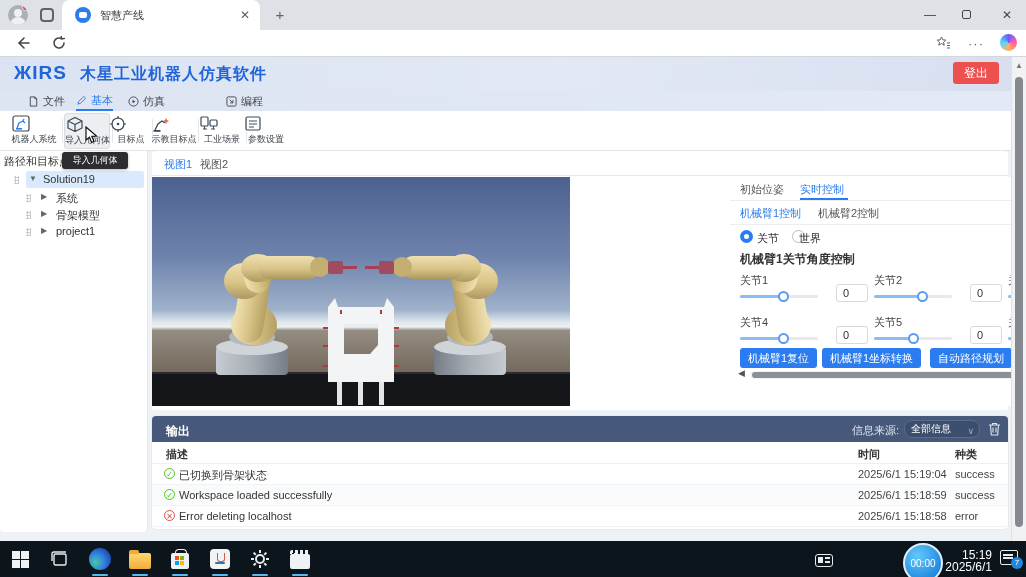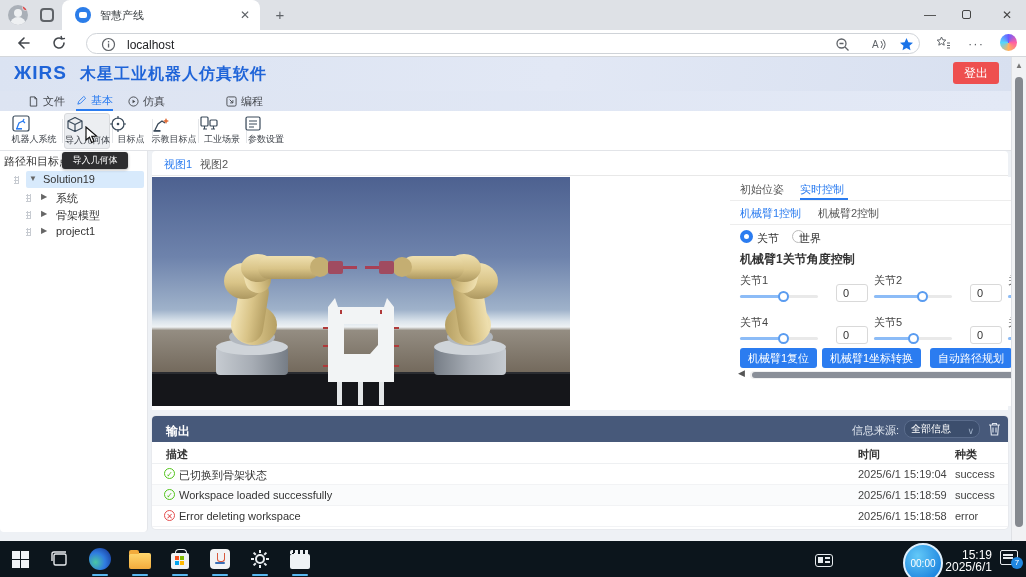--- a/index.html
+++ b/index.html
@@ -191,39 +191,20 @@
   </div>
 
   <div class="ab urlrow">
     <svg class="ab navic" style="left:14px;" viewBox="0 0 18 18">
       <path d="M10 4 L5 9 L10 14 M5 9 H15" stroke="#43474c" stroke-width="1.6" fill="none" stroke-linecap="round"></path>
     </svg>
     <svg class="ab navic" style="left:50px;" viewBox="0 0 18 18">
       <path d="M14 9 A5 5 0 1 1 11.5 4.7" stroke="#43474c" stroke-width="1.6" fill="none" stroke-linecap="round"></path>
       <path d="M11 2 L12 5 L15 4.4" stroke="#43474c" stroke-width="1.4" fill="none"></path>
     </svg>
-    <div class="ab urlpill">
-      <svg class="ab pillic" style="left:14px;" viewBox="0 0 15 15">
-        <circle cx="7.5" cy="7.5" r="6" stroke="#5f6368" stroke-width="1.2" fill="none"></circle>
-        <rect x="6.9" y="6.5" width="1.3" height="4" fill="#5f6368"></rect>
-          <rect x="6.9" y="4" width="1.3" height="1.4" fill="#5f6368"></rect>
-      </svg>
-      <span class="ab urltext">localhost</span>
-      <svg class="ab pillic" style="left:748px;" viewBox="0 0 15 15">
-        <circle cx="6.5" cy="6.5" r="4.5" stroke="#5f6368" stroke-width="1.3" fill="none"></circle>
-        <path d="M10 10 L13.5 13.5 M4.5 6.5 H8.5" stroke="#5f6368" stroke-width="1.3"></path>
-      </svg>
-      <svg class="ab pillic" style="left:784px;" viewBox="0 0 15 15">
-        <text x="1" y="11" font-size="10" fill="#5f6368" font-family="Liberation Sans,sans-serif">A</text>
-        <path d="M10 4 q3 3.5 0 7 M12 2.5 q4.2 5 0 10" stroke="#5f6368" stroke-width="1" fill="none"></path>
-      </svg>
-      <svg class="ab pillic" style="left:812px;" viewBox="0 0 15 15">
-        <path class="star-blue" d="M7.5 1 L9.4 5.2 L14 5.7 L10.5 8.8 L11.5 13.3 L7.5 11 L3.5 13.3 L4.5 8.8 L1 5.7 L5.6 5.2 Z"></path>
-      </svg>
-    </div>
     <svg class="ab pillic" style="left:936px;top:5px;" viewBox="0 0 15 15">
       <path d="M5.5 2 L6.8 4.8 L9.8 5.1 L7.5 7.2 L8.2 10.2 L5.5 8.6 L2.8 10.2 L3.5 7.2 L1.2 5.1 L4.2 4.8 Z" stroke="#5f6368" stroke-width="1" fill="none"></path>
       <path d="M11 8 H14 M11 10.5 H14 M11 13 H14" stroke="#5f6368" stroke-width="1.2"></path>
     </svg>
     <span class="ab dots">···</span>
     <div class="ab copilot"></div>
   </div>
 
   <div class="ab appheader">
     <span class="ab logo">ЖIRS</span>
@@ -531,21 +512,21 @@
       <span class="otype">success</span>
     </div>
     <div class="ab orow alt" style="top:69px;">
       <span class="oic ok">✓</span>
       <span class="otext">Workspace loaded successfully</span>
       <span class="otime">2025/6/1 15:18:59</span>
       <span class="otype">success</span>
     </div>
     <div class="ab orow" style="top:90px;">
       <span class="oic err">✕</span>
-      <span class="otext">Error deleting workspace</span>
+      <span class="otext">Error deleting localhost</span>
       <span class="otime">2025/6/1 15:18:58</span>
       <span class="otype">error</span>
     </div>
   </div>
 
   <div class="ab pagescroll">
     <span class="varrow" style="top:4px;left:3px;color:#777;">▲</span>
     <div class="pthumb"></div>
   </div>
 

